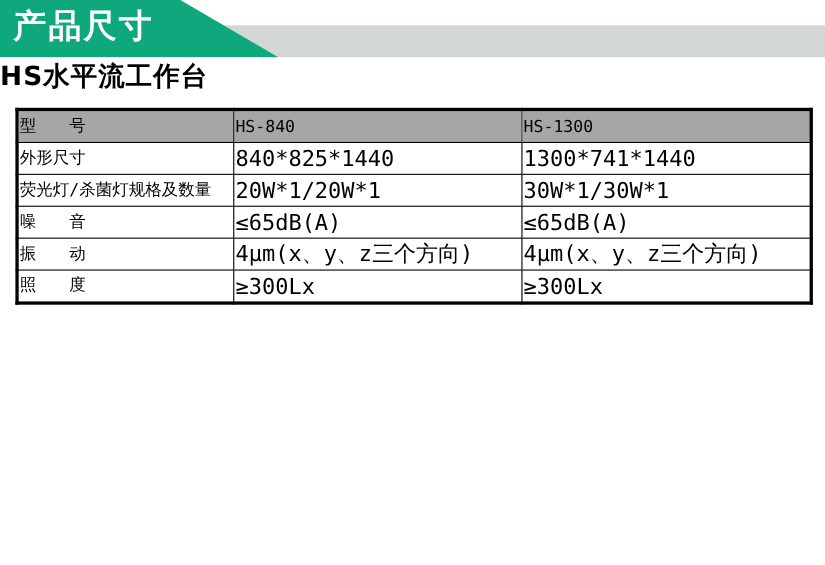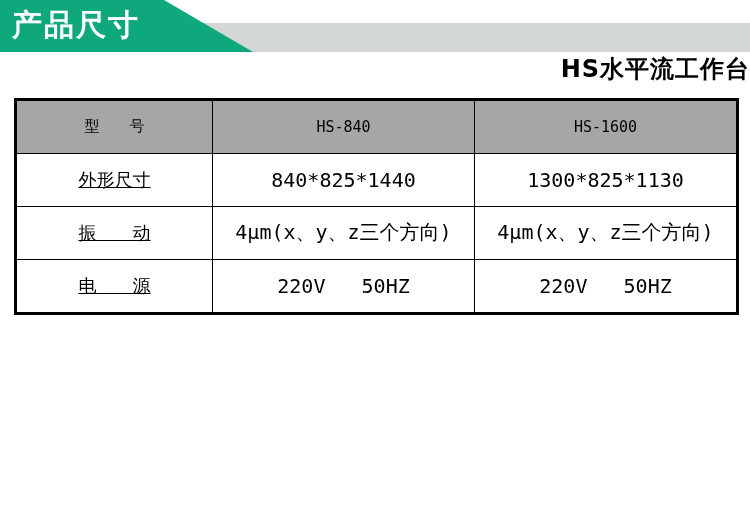--- a/index.html
+++ b/index.html
@@ -39,21 +39,21 @@
     margin: 7px 0 0 12px;
     font-size: 30px;
     font-weight: bold;
     color: #ffffff;
     letter-spacing: 2px;
     line-height: 1.2;
   }
   
   h1.page-title {
     margin: 19px 0 0 0;
-    text-align: right;
+    text-align: left;
     font-size: 24px;
     font-weight: bold;
     color: #000000;
     letter-spacing: 1px;
     line-height: 1.2;
   }
   
   table.spec {
     margin: 14px 0 0 14px;
     width: 722px;
@@ -62,32 +62,32 @@
     border: 3px solid #000000;
     font-family: "DejaVu Sans Mono", "DejaVu Sans", "Liberation Sans", sans-serif;
     color: #000000;
   }
   table.spec col.c1 { width: 197px; }
   table.spec col.c2 { width: 262px; }
   table.spec col.c3 { width: 263px; }
   table.spec th, table.spec td {
     border: 1px solid #000000;
     height: 28px;
-    padding: 12px 1px;
-    text-align: center;
+    padding: 0 1px;
+    text-align: left;
     vertical-align: middle;
     white-space: pre;
     overflow: hidden;
     font-weight: normal;
   }
   table.spec th {
     background: #a6a6a6;
     font-size: 15px;
   }
-  table.spec td.row-label { font-size: 18px; text-decoration: underline; }
+  table.spec td.row-label { font-size: 15px; }
   table.spec td.row-value { font-size: 20px; }
 </style>
 </head>
 <body>
 
 <div class="banner">
   <div class="banner-gray"></div>
   <div class="banner-green">
     <span>产品尺寸</span>
   </div>
@@ -98,33 +98,43 @@
 <table class="spec">
   <colgroup>
     <col class="c1">
       <col class="c2">
       <col class="c3">
   </colgroup>
   <thead>
     <tr>
       <th>型　　号</th>
       <th>HS-840</th>
-      <th>HS-1600</th>
+      <th>HS-1300</th>
     </tr>
   </thead>
   <tbody id="spec-body">
       <tr>
         <td class="row-label">外形尺寸</td>
         <td class="row-value">840*825*1440</td>
-        <td class="row-value">1300*825*1130</td>
+        <td class="row-value">1300*741*1440</td>
+      </tr>
+      <tr>
+        <td class="row-label">荧光灯/杀菌灯规格及数量</td>
+        <td class="row-value">20W*1/20W*1</td>
+        <td class="row-value">30W*1/30W*1</td>
+      </tr>
+      <tr>
+        <td class="row-label">噪　　音</td>
+        <td class="row-value">≤65dB(A)</td>
+        <td class="row-value">≤65dB(A)</td>
       </tr>
       <tr>
         <td class="row-label">振　　动</td>
         <td class="row-value">4μm(x、y、z三个方向)</td>
         <td class="row-value">4μm(x、y、z三个方向)</td>
       </tr>
       <tr>
-        <td class="row-label">电　　源</td>
-        <td class="row-value">220V   50HZ</td>
-        <td class="row-value">220V   50HZ</td>
+        <td class="row-label">照　　度</td>
+        <td class="row-value">≥300Lx</td>
+        <td class="row-value">≥300Lx</td>
       </tr>
     </tbody>
 </table>
 
 </body></html>

